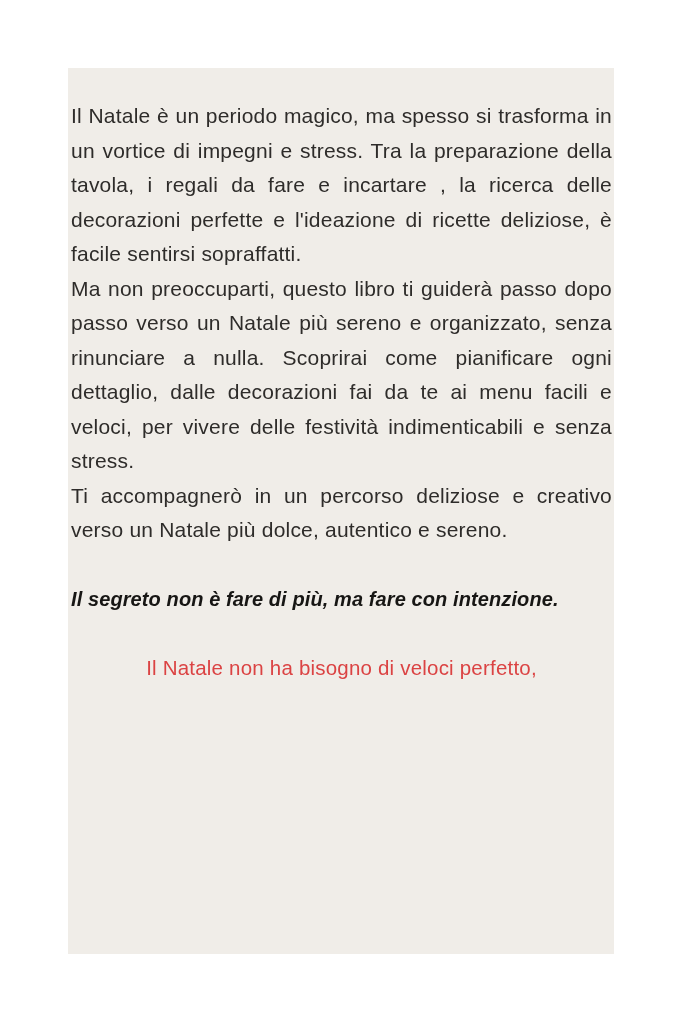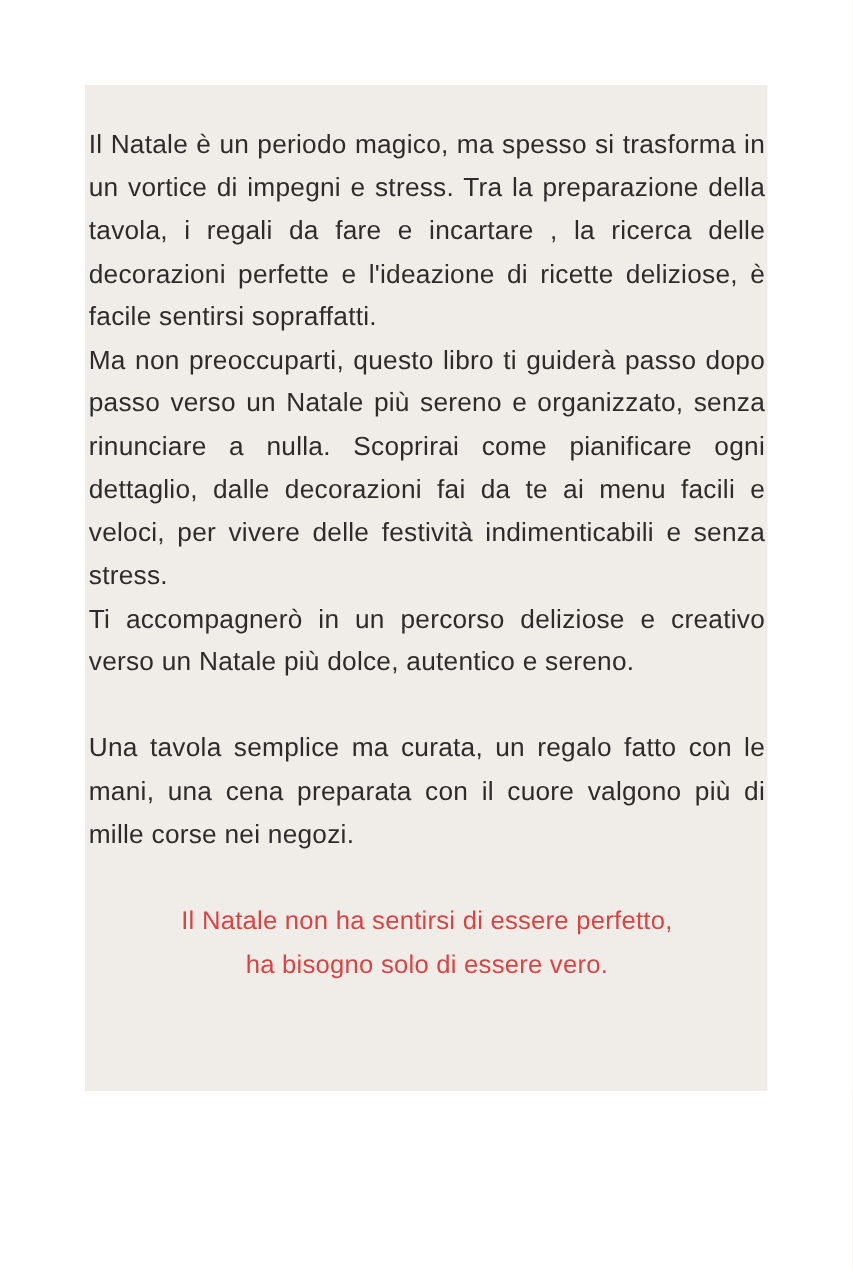--- a/index.html
+++ b/index.html
@@ -3,21 +3,21 @@
 <meta charset="utf-8">
 <style>
   html, body {
     margin: 0;
     padding: 0;
     background: #ffffff;
   }
   .page {
     position: relative;
     width: 682px;
-    height: 873px;
+    height: 1023px;
     background: var(--page-bg, #ffffff);
     font-family: "Liberation Sans", sans-serif;
     overflow: hidden;
   }
   .panel {
     position: absolute;
     left: 68px;
     top: 68px;
     width: 546px;
     height: 886px;
@@ -60,22 +60,21 @@
 <body>
 
 <div class="page">
   <div class="panel">
     <p class="body-par">Il Natale è un periodo magico, ma spesso si trasforma in un vortice di impegni e stress. Tra la preparazione della tavola, i regali da fare e incartare , la ricerca delle decorazioni perfette e l'ideazione di ricette deliziose, è facile sentirsi sopraffatti.</p>
     <p class="body-par">Ma non preoccuparti, questo libro ti guiderà passo dopo passo verso un Natale più sereno e organizzato, senza rinunciare a nulla. Scoprirai come pianificare ogni dettaglio, dalle decorazioni fai da te ai menu facili e veloci, per vivere delle festività indimenticabili e senza stress.</p>
     <p class="body-par">Ti accompagnerò in un percorso deliziose e creativo verso un Natale più dolce, autentico e sereno.</p>
 
     <div class="spacer"></div>
 
-    <p class="body-par">Una tavola semplice ma curata, un regalo fatto con le mani, una cena preparata con il cuore valgono più di mille corse nei negozi.</p>
+    <p class="emphasis">Il segreto non è fare di più, ma fare con intenzione.</p>
 
     <div class="spacer"></div>
 
     <div class="quote">
-      <div>Il Natale non ha sentirsi di essere perfetto,</div>
-      <div>ha bisogno solo di essere vero.</div>
+      <div>Il Natale non ha bisogno di veloci perfetto,</div>
     </div>
   </div>
 </div>
 
 </body></html>

